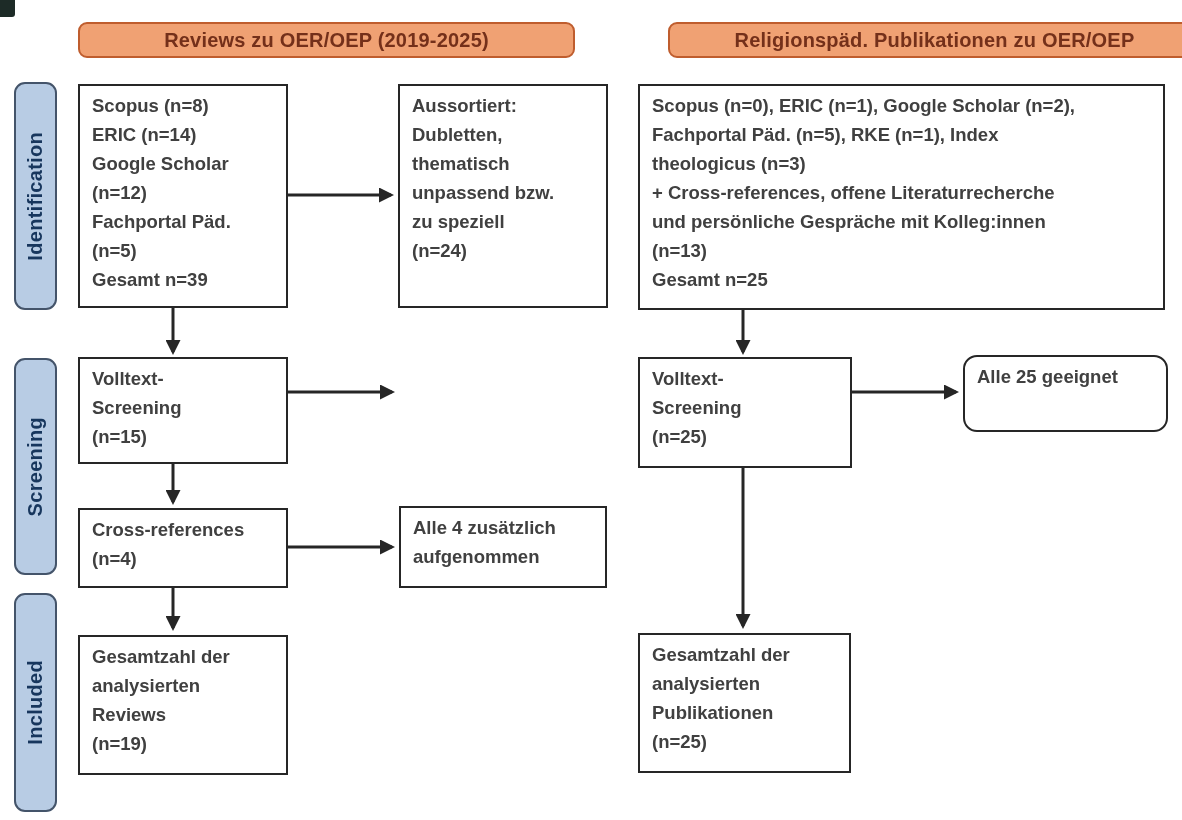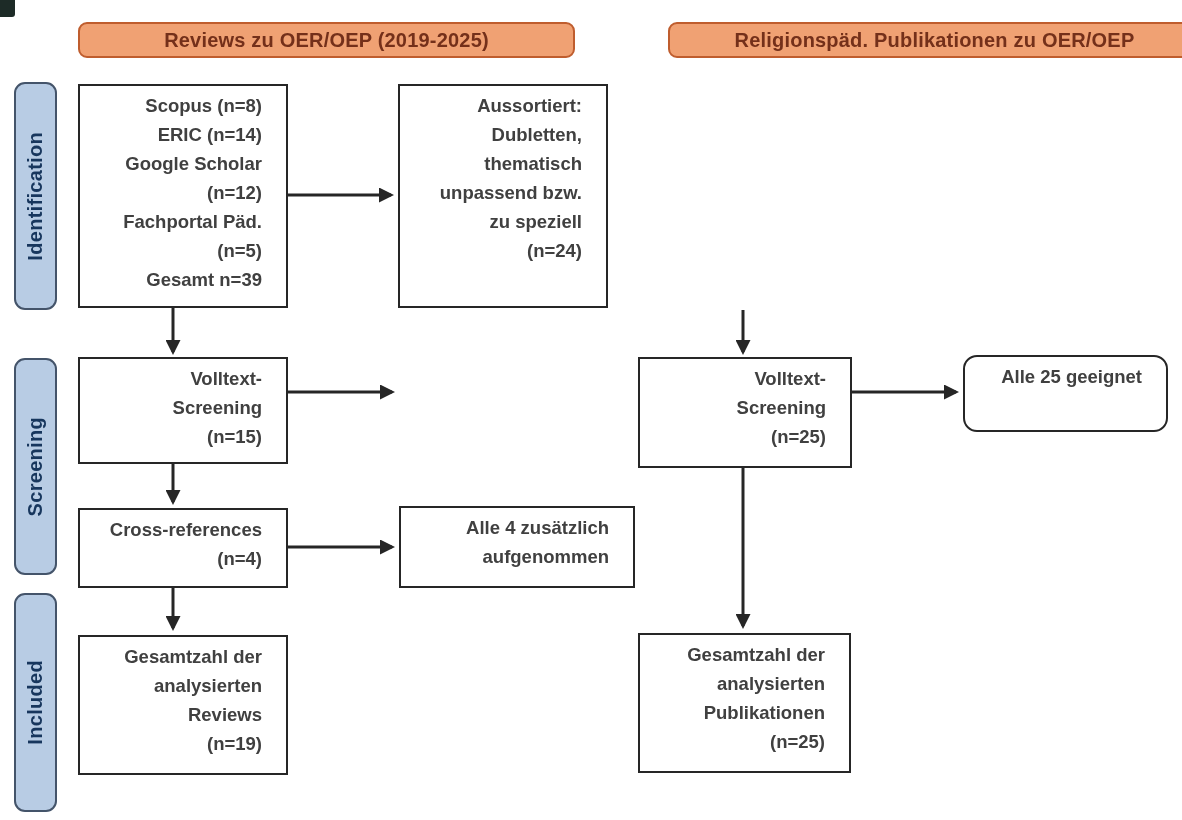--- a/index.html
+++ b/index.html
@@ -13,21 +13,20 @@
     --box_text:#404040;
     --canvas_bg:#ffffff;
   }
   html,body{margin:0;padding:0;background:#fff;}
   #canvas{
     position:relative;
     width:1182px;height:820px;
     background:var(--canvas_bg);
     font-family:"Liberation Sans", sans-serif;
     overflow:hidden;
-    text-align:right;
   }
   .corner-artifact{
     position:absolute;left:0;top:0;width:15px;height:17px;
     background:#1d2b27;border-radius:0 0 3px 0;
   }
   .hdr{
     position:absolute;height:36px;box-sizing:border-box;
     background:var(--header_fill);
     border:2px solid var(--header_border);
     border-radius:9px;
@@ -63,21 +62,21 @@
     color:var(--box_text);
     font-weight:bold;font-size:18.5px;line-height:29px;
     padding:5px 24px 0 12px;
     white-space:pre-line;
   }
   #box-a1{left:78px;top:84px;width:210px;height:224px;}
   #box-a2{left:398px;top:84px;width:210px;height:224px;}
   #box-b1{left:78px;top:357px;width:210px;height:107px;}
   #box-b2{left:399px;top:355px;width:208px;height:77px;}
   #box-c1{left:78px;top:508px;width:210px;height:80px;}
-  #box-c2{left:399px;top:506px;width:236px;height:82px;}
+  #box-c2{left:399px;top:506px;width:208px;height:82px;}
   #box-d1{left:78px;top:635px;width:210px;height:140px;}
   #box-e1{left:638px;top:84px;width:527px;height:226px;}
   #box-f1{left:638px;top:357px;width:214px;height:111px;}
   #box-f2{left:963px;top:355px;width:205px;height:77px;border-radius:14px;}
   #box-g1{left:638px;top:633px;width:213px;height:140px;}
   .arrows{position:absolute;left:0;top:0;pointer-events:none;}
 </style>
 </head>
 <body>
 
@@ -123,20 +122,27 @@
 (n=4)</div>
 
   <div class="box" id="box-c2">Alle 4 zusätzlich
 aufgenommen</div>
 
   <div class="box" id="box-d1">Gesamtzahl der
 analysierten
 Reviews
 (n=19)</div>
 
+  <div class="box" id="box-e1">Scopus (n=0), ERIC (n=1), Google Scholar (n=2),
+Fachportal Päd. (n=5), RKE (n=1), Index
+theologicus (n=3)
++ Cross-references, offene Literaturrecherche
+und persönliche Gespräche mit Kolleg:innen
+(n=13)
+Gesamt n=25</div>
 
   <div class="box" id="box-f1">Volltext-
 Screening
 (n=25)</div>
 
   <div class="box" id="box-f2">Alle 25 geeignet</div>
 
   <div class="box" id="box-g1">Gesamtzahl der
 analysierten
 Publikationen

